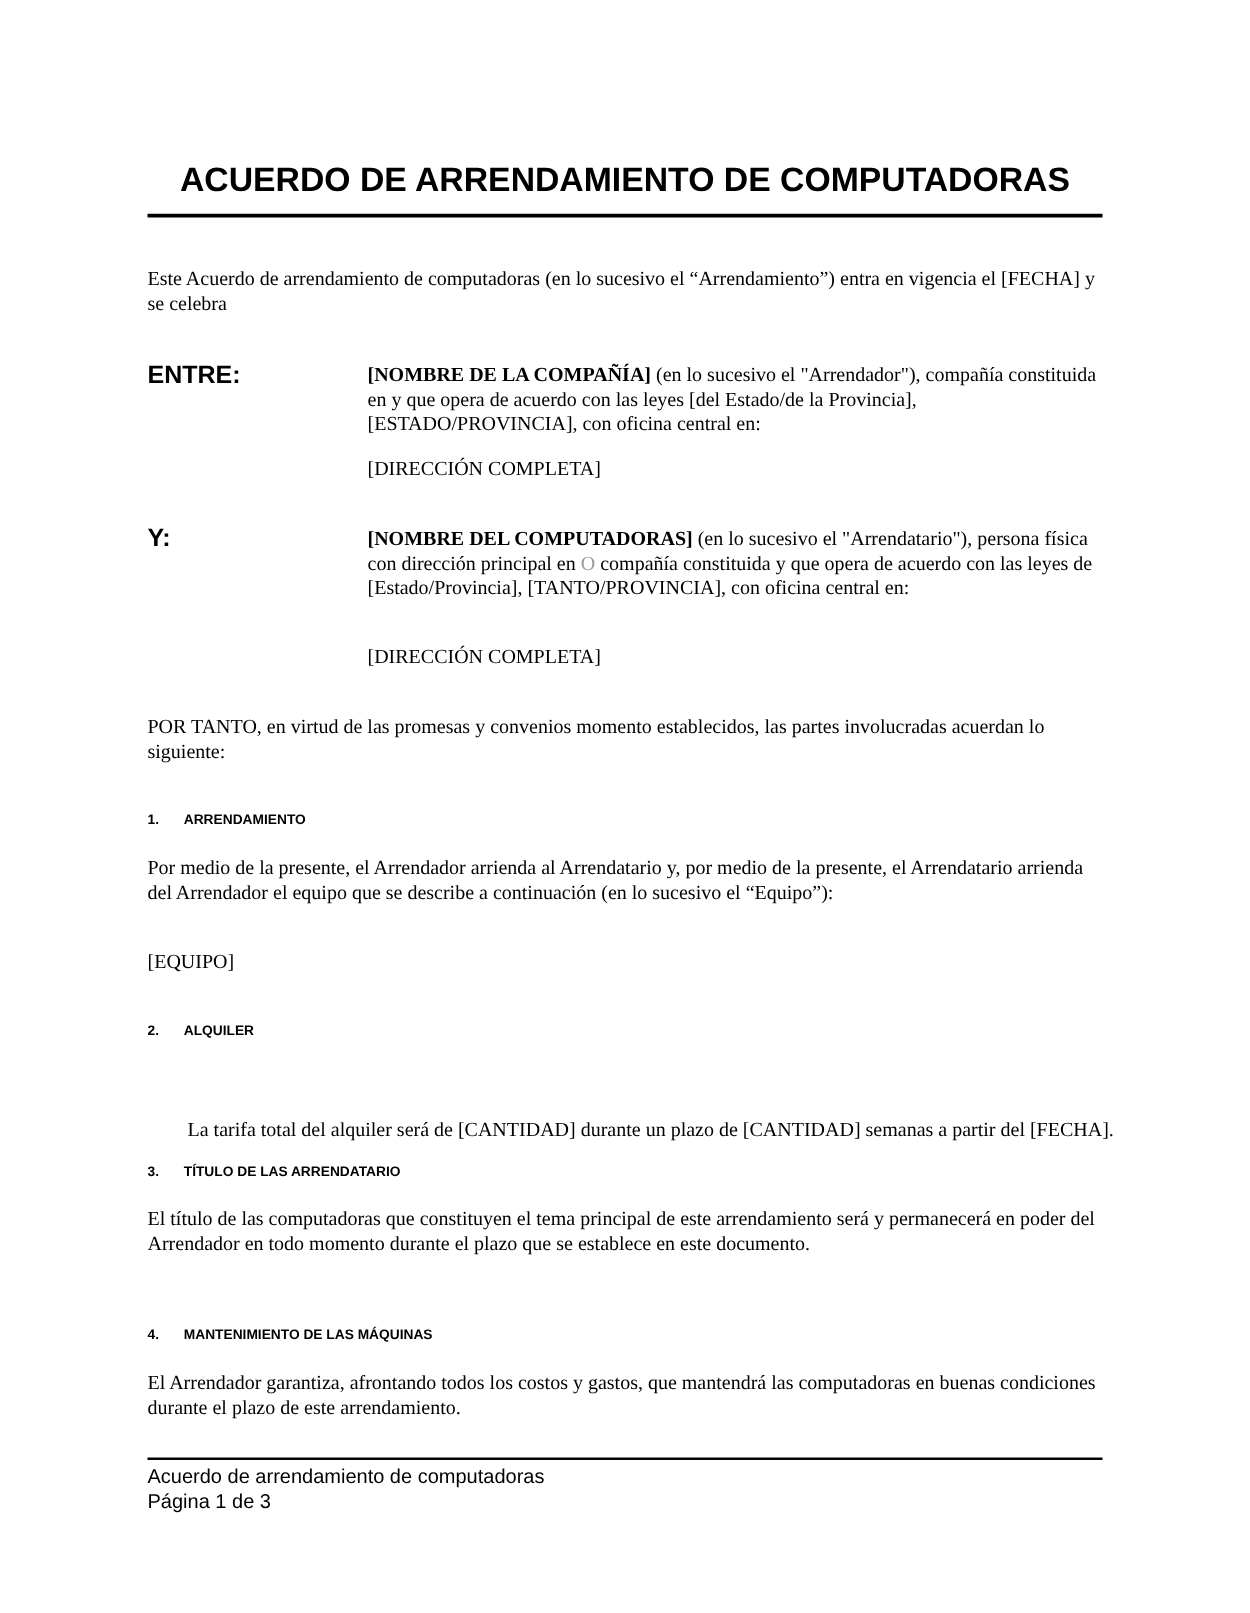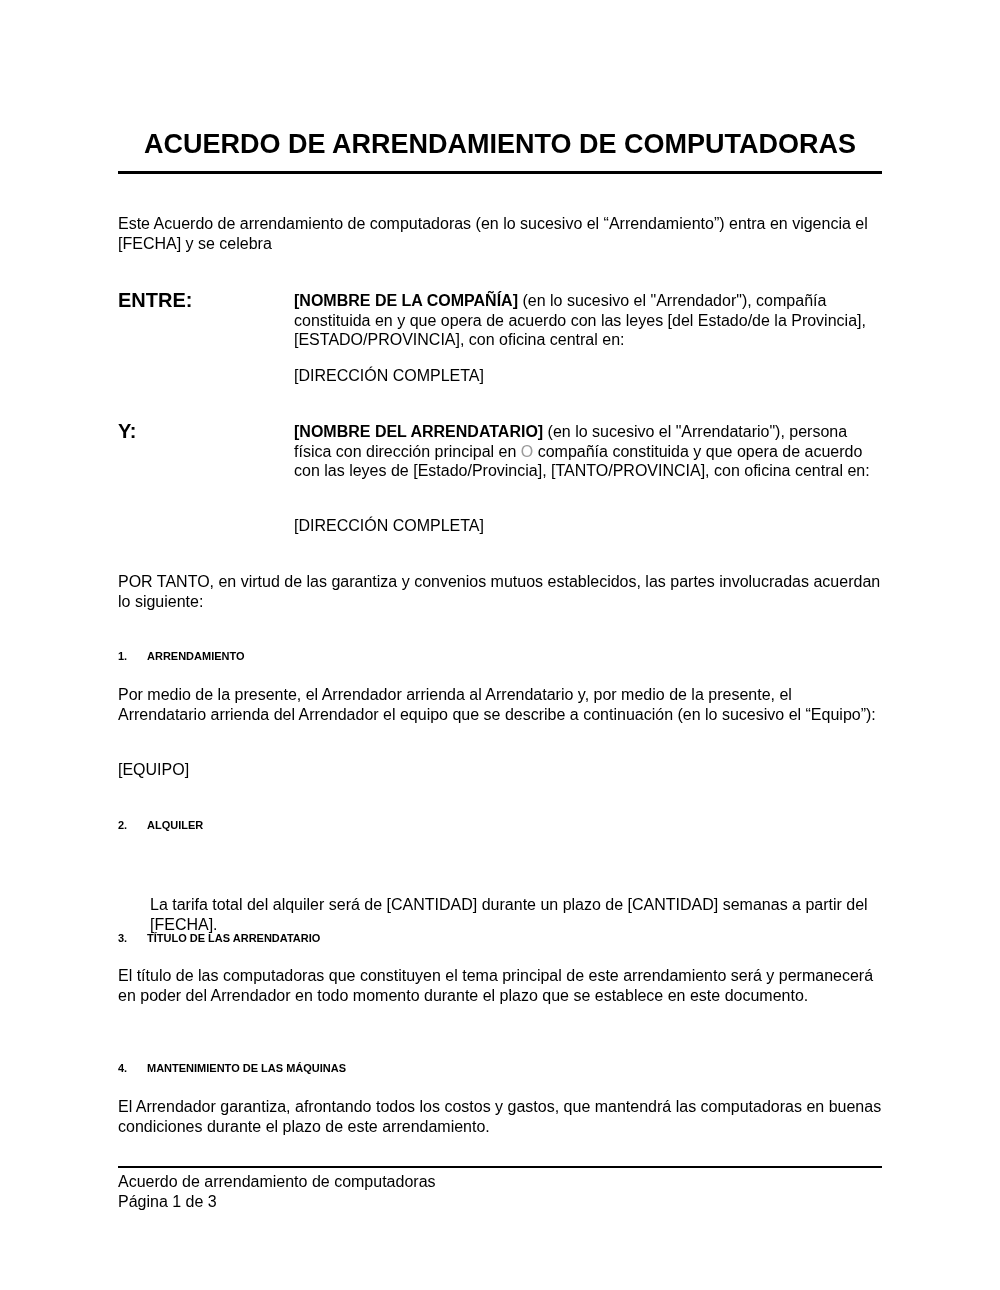--- a/index.html
+++ b/index.html
@@ -39,34 +39,35 @@
       left: 0;
       width: 764px;
       height: 3px;
       background: #000;
     }
     .text {
       font-size: 16px;
       line-height: 19.5px;
       margin: 0;
     }
-    .abs { position: absolute; left: 0; }
+    .abs { position: absolute; left: 0; font-family: Liberation Serif, serif; }
     .intro { top: 214px; width: 764px; }
 
     .party-label {
       position: absolute;
       left: 0;
       font-weight: bold;
       font-size: 20px;
       line-height: 19.5px;
     }
     .party-body {
       position: absolute;
       left: 176px;
       width: 588px;
+      font-family: Liberation Serif, serif;
     }
     .party-body .bold { font-weight: bold; }
     .gray-o { color: #9a9a9a; }
 
     .section-heading {
       position: absolute;
       left: 0;
       font-size: 11px;
       line-height: 19.5px;
       font-weight: bold;
@@ -103,25 +104,25 @@
   <p class="text abs intro">Este Acuerdo de arrendamiento de computadoras (en lo sucesivo el “Arrendamiento”) entra en vigencia el [FECHA] y se celebra</p>
 
   <div class="party-label" style="top:291px;">ENTRE:</div>
   <div class="party-body" style="top:291px;">
     <p class="text"><span class="bold">[NOMBRE DE LA COMPAÑÍA]</span><span> (en lo sucesivo el "Arrendador"), compañía constituida en y que opera de acuerdo con las leyes [del Estado/de la Provincia], [ESTADO/PROVINCIA], con oficina central en:</span></p>
   </div>
   <p class="text party-body" style="top:366px;">[DIRECCIÓN COMPLETA]</p>
 
   <div class="party-label" style="top:422px;">Y:</div>
   <div class="party-body" style="top:422px;">
-    <p class="text"><span class="bold">[NOMBRE DEL ARRENDATARIO]</span><span> (en lo sucesivo el "Arrendatario"), persona física con dirección principal en </span><span class="gray-o">O</span><span> compañía constituida y que opera de acuerdo con las leyes de [Estado/Provincia], [TANTO/PROVINCIA], con oficina central en:</span></p>
+    <p class="text"><span class="bold">[NOMBRE DEL COMPUTADORAS]</span><span> (en lo sucesivo el "Arrendatario"), persona física con dirección principal en </span><span class="gray-o">O</span><span> compañía constituida y que opera de acuerdo con las leyes de [Estado/Provincia], [TANTO/PROVINCIA], con oficina central en:</span></p>
   </div>
   <p class="text party-body" style="top:516px;">[DIRECCIÓN COMPLETA]</p>
 
-  <p class="text abs" style="top:572px; width:764px;">POR TANTO, en virtud de las garantiza y convenios mutuos establecidos, las partes involucradas acuerdan lo siguiente:</p>
+  <p class="text abs" style="top:572px; width:764px;">POR TANTO, en virtud de las promesas y convenios momento establecidos, las partes involucradas acuerdan lo siguiente:</p>
 
   <h2 class="section-heading" style="top:647px;"><span class="num">1.</span><span>ARRENDAMIENTO</span></h2>
   <p class="text abs" style="top:685px; width:764px;">Por medio de la presente, el Arrendador arrienda al Arrendatario y, por medio de la presente, el Arrendatario arrienda del Arrendador el equipo que se describe a continuación (en lo sucesivo el “Equipo”):</p>
   <p class="text abs" style="top:760px; width:764px;">[EQUIPO]</p>
 
   <h2 class="section-heading" style="top:816px;"><span class="num">2.</span><span>ALQUILER</span></h2>
   <p class="text abs" style="top:895px; width:764px;margin-left:32px;">La tarifa total del alquiler será de [CANTIDAD] durante un plazo de [CANTIDAD] semanas a partir del [FECHA].</p>
 
   <h2 class="section-heading" style="top:929px;"><span class="num">3.</span><span>TÍTULO DE LAS ARRENDATARIO</span></h2>
   <p class="text abs" style="top:966px; width:764px;">El título de las computadoras que constituyen el tema principal de este arrendamiento será y permanecerá en poder del Arrendador en todo momento durante el plazo que se establece en este documento.</p>

